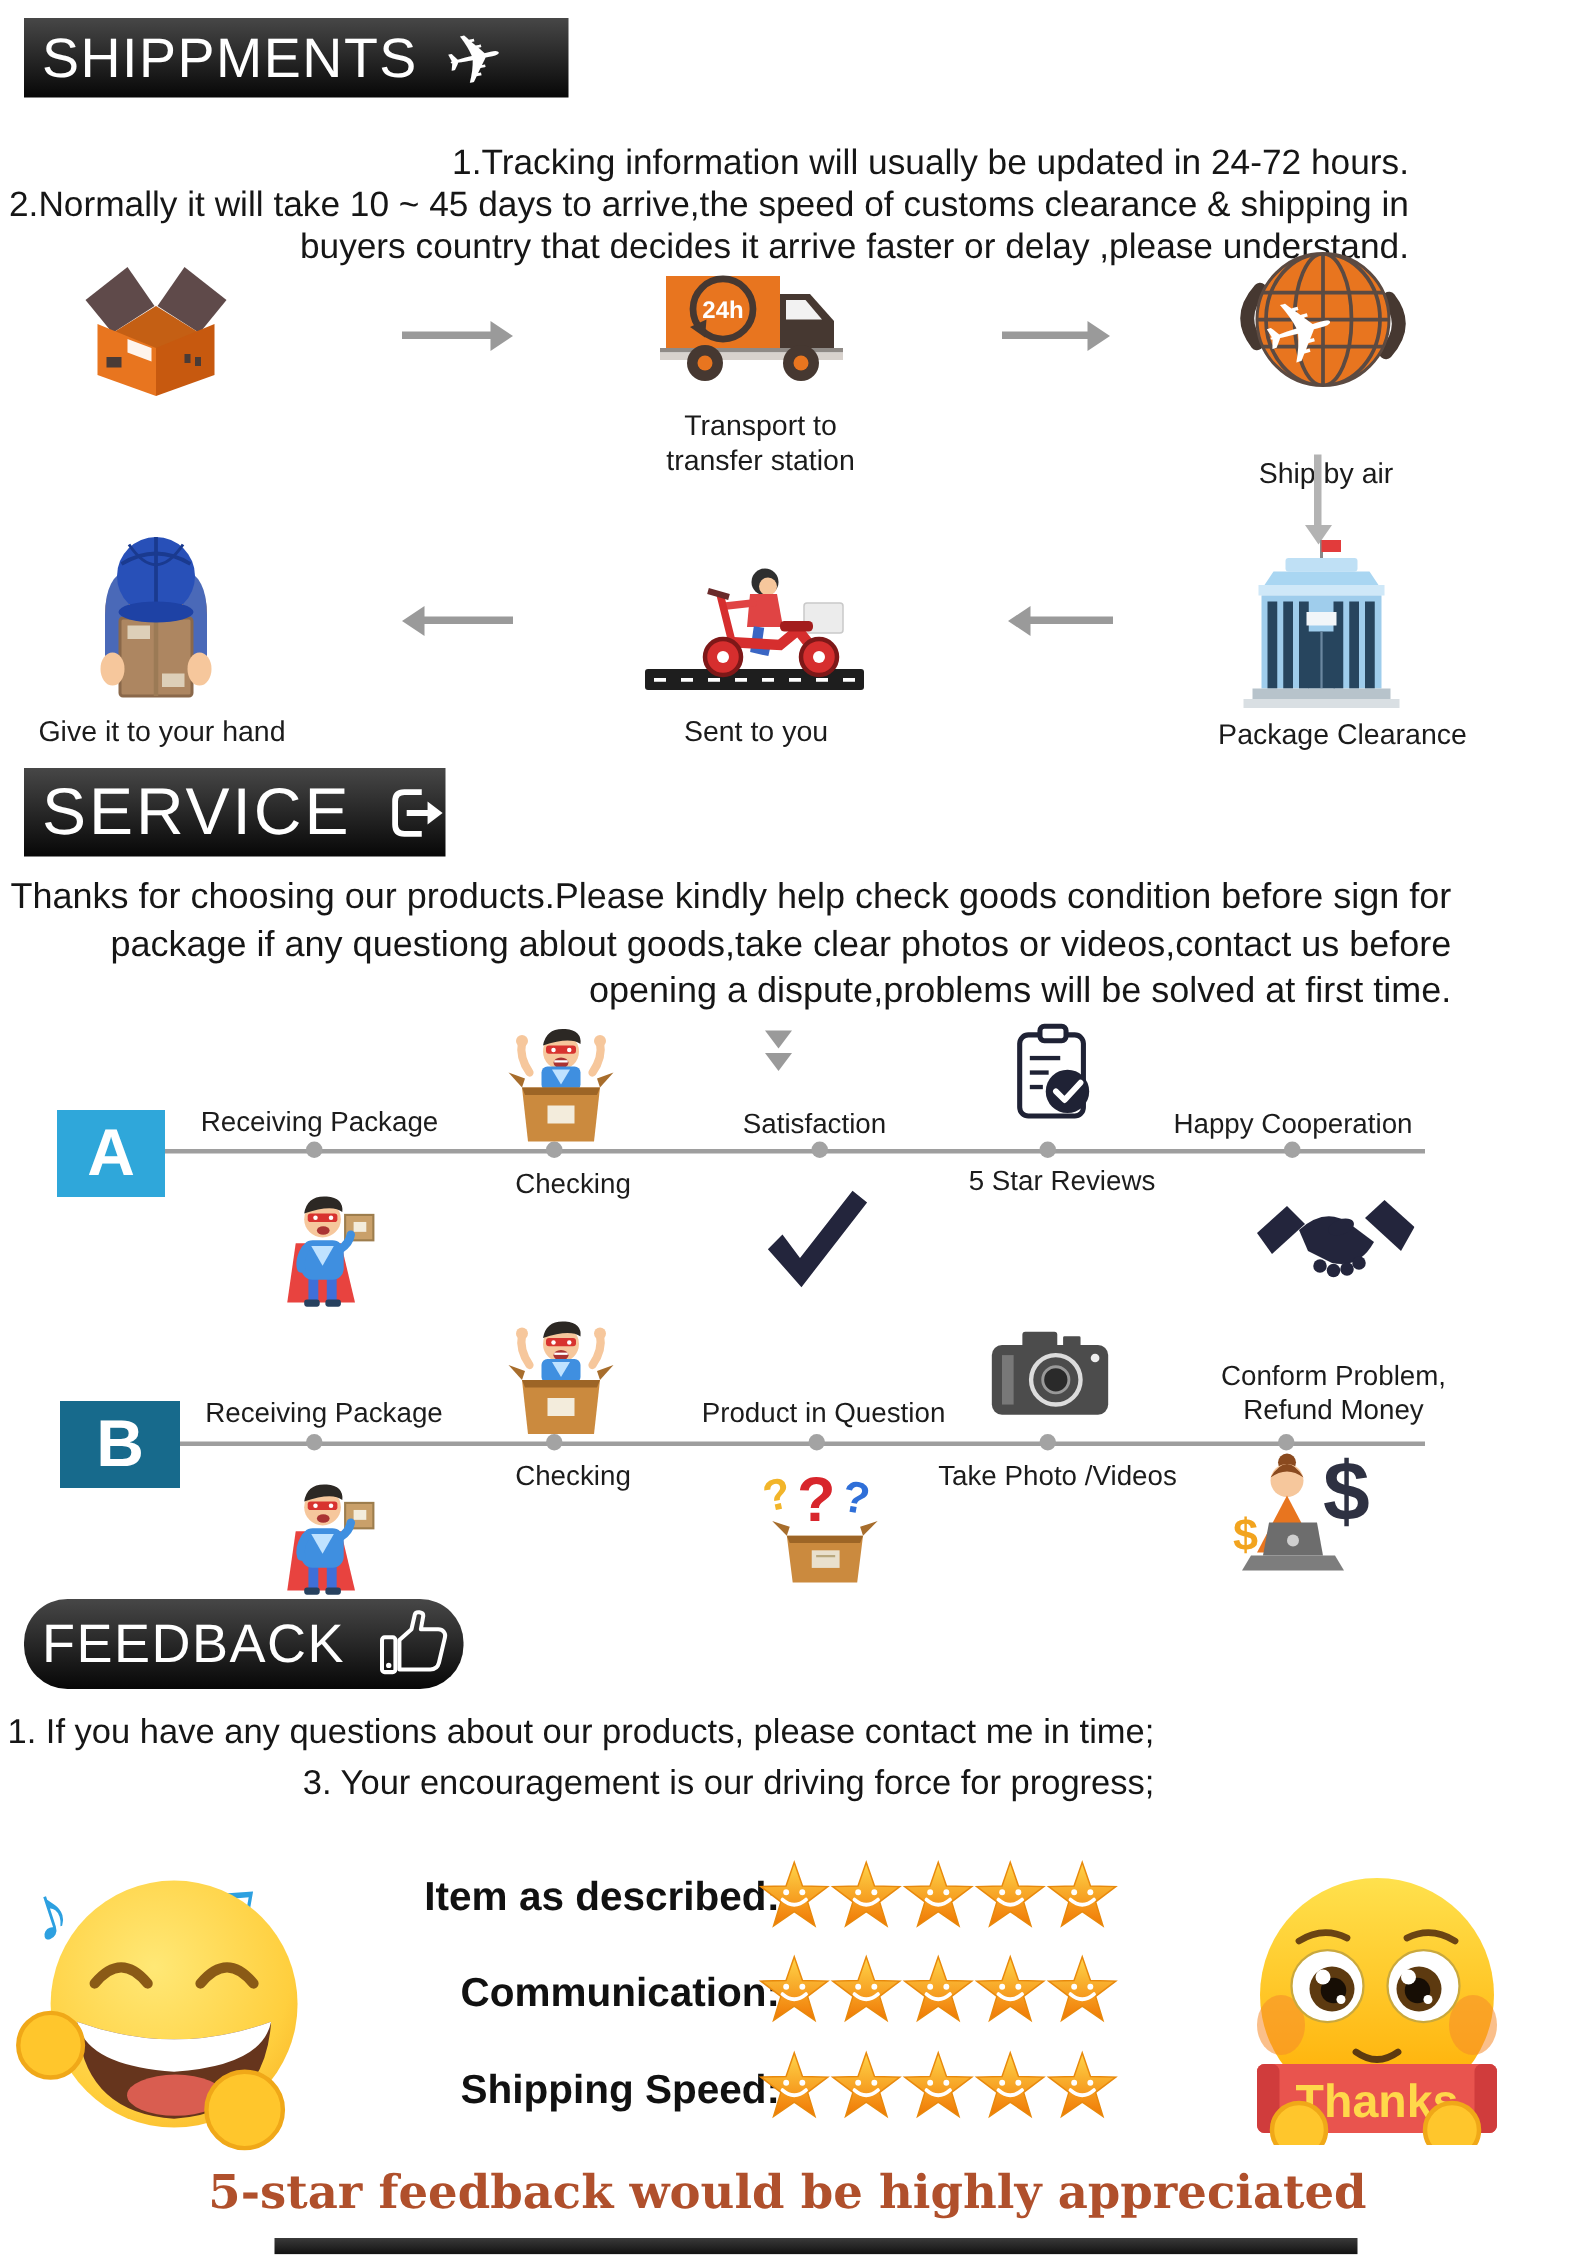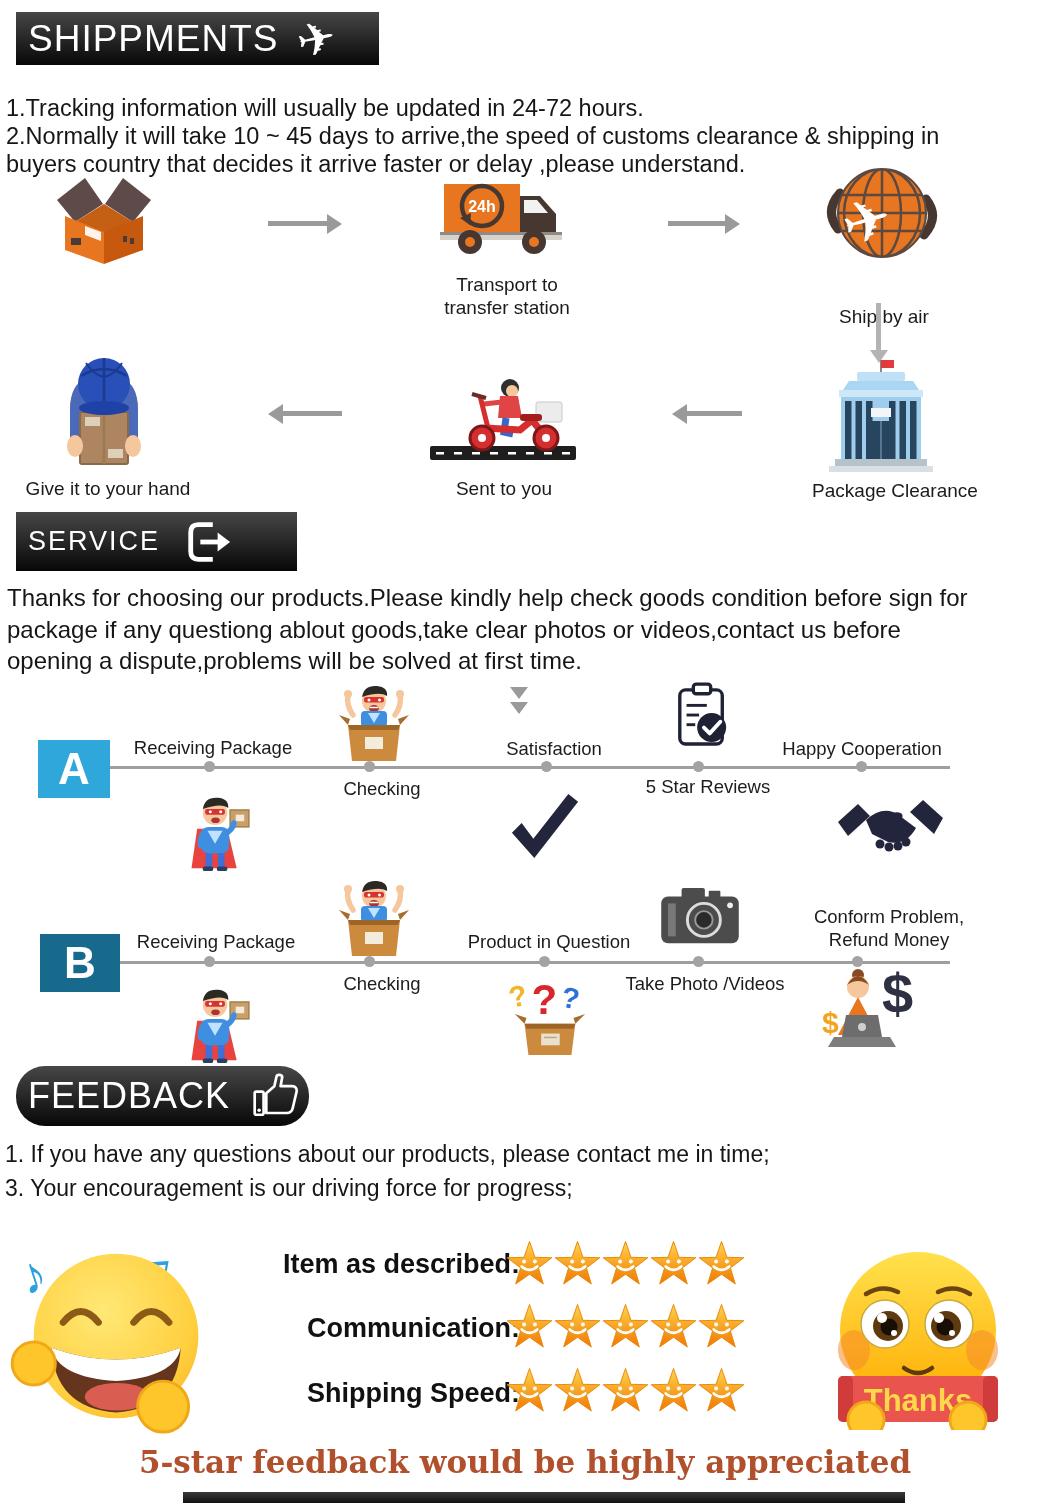--- a/index.html
+++ b/index.html
@@ -4,21 +4,21 @@
 <style>
   html,body{margin:0;padding:0;background:#fff;}
   .page{position:relative;width:1050px;height:1503px;background:#fff;overflow:hidden;
         font-family:"Liberation Sans",sans-serif;color:#1a1a1a;}
   .abs{position:absolute;}
   .banner{position:absolute;left:0;background:linear-gradient(180deg,#474747,#070707);
           color:#fff;display:flex;align-items:center;font-weight:normal;letter-spacing:1px;margin-left:16px;}
   .banner .btxt{padding-left:12px;}
   .plane{font-size:46px;transform:rotate(-12deg);margin-left:18px;line-height:1;}
   .note-block{position:absolute;color:#161616;}
-  .note-block div{white-space:pre;}
+  .note-block div{white-space:pre;text-align:right;}
   .lbl{position:absolute;font-size:19px;line-height:22.5px;color:#1b1b1b;text-align:center;white-space:pre-line;}
   .h-arrow{position:absolute;height:5px;background:#9a9a9a;}
   .h-arrow:after{content:"";position:absolute;right:-14px;top:-7.5px;
      border-left:15px solid #9a9a9a;border-top:10px solid transparent;border-bottom:10px solid transparent;}
   .h-arrow.left:after{left:-14px;right:auto;border-left:none;border-right:15px solid #9a9a9a;}
   .v-arrow{position:absolute;width:5px;background:#b3b3b3;}
   .v-arrow:after{content:"";position:absolute;bottom:-12px;left:-6.5px;
      border-top:13px solid #b3b3b3;border-left:9px solid transparent;border-right:9px solid transparent;}
   .tri-down{width:0;height:0;border-left:9px solid transparent;border-right:9px solid transparent;
      border-top:12px solid #9a9a9a;margin:3px 0;}
@@ -231,21 +231,21 @@
         <rect x="95" y="43" width="6.5" height="58"></rect>
     </g>
     <rect x="56" y="50" width="20" height="9" fill="#f2f6f9"></rect>
     <rect x="57" y="63" width="18" height="38" fill="#27455e"></rect>
     <line x1="66" y1="63" x2="66" y2="101" stroke="#6b87a0" stroke-width="1.5"></line>
     <rect x="20" y="101" width="92" height="7" fill="#b7c3cb"></rect>
     <rect x="14" y="108" width="104" height="6" fill="#d9dfe3"></rect>
   </svg>
   <div class="lbl" style="left:805px;top:480px;width:180px;">Package Clearance</div>
 
-  <div class="banner" style="top:512px;width:281px;height:59px;font-size:27px;letter-spacing:2px;">
+  <div class="banner" style="top:512px;width:281px;height:59px;font-size:44px;letter-spacing:2px;">
     <span class="btxt">SERVICE</span>
     <svg width="48" height="48" viewBox="0 0 50 50" style="margin-left:24px">
       <path d="M30,7 H15 Q7,7 7,15 V35 Q7,43 15,43 H30" fill="none" stroke="#fff" stroke-width="5"></path>
       <line x1="17" y1="25" x2="38" y2="25" stroke="#fff" stroke-width="5"></line>
       <polygon points="35,15 48,25 35,35" fill="#fff"></polygon>
     </svg>
   </div>
 
   <div class="note-block" style="left:7px;top:582px;font-size:24px;line-height:31.5px;">
     <div>Thanks for choosing our products.Please kindly help check goods condition before sign for</div>
@@ -261,21 +261,21 @@
   <div class="flow-badge" style="left:38px;top:740px;width:72px;height:58px;background:#2fa7da;font-size:44px;">A</div>
   <div class="tline" style="left:110px;top:766px;width:840px;"></div>
   <div class="tdot" style="left:204px;top:761px;"></div>
   <div class="tdot" style="left:364px;top:761px;"></div>
   <div class="tdot" style="left:541px;top:761px;"></div>
   <div class="tdot" style="left:693px;top:761px;"></div>
   <div class="tdot" style="left:856px;top:761px;"></div>
 
   <div class="tl-label" style="left:213px;top:736px;">Receiving Package</div>
   <div class="tl-label" style="left:382px;top:777px;">Checking</div>
-  <div class="tl-label" style="left:543px;top:737px;margin-left:11px;">Satisfaction</div>
+  <div class="tl-label" style="left:543px;top:737px;">Satisfaction</div>
   <div class="tl-label" style="left:708px;top:775px;">5 Star Reviews</div>
   <div class="tl-label" style="left:862px;top:737px;">Happy Cooperation</div>
 
   <svg class="abs" style="left:178px;top:793px" width="75" height="80" viewBox="0 0 75 85">
       <use href="#sym-superhero"></use>
     </svg>
   <svg class="abs" style="left:338px;top:683px" width="72" height="82" viewBox="0 0 72 82">
       <use href="#sym-boxhero"></use>
     </svg>
   <svg class="abs" style="left:505px;top:790px" width="80" height="72" viewBox="0 0 80 74">

